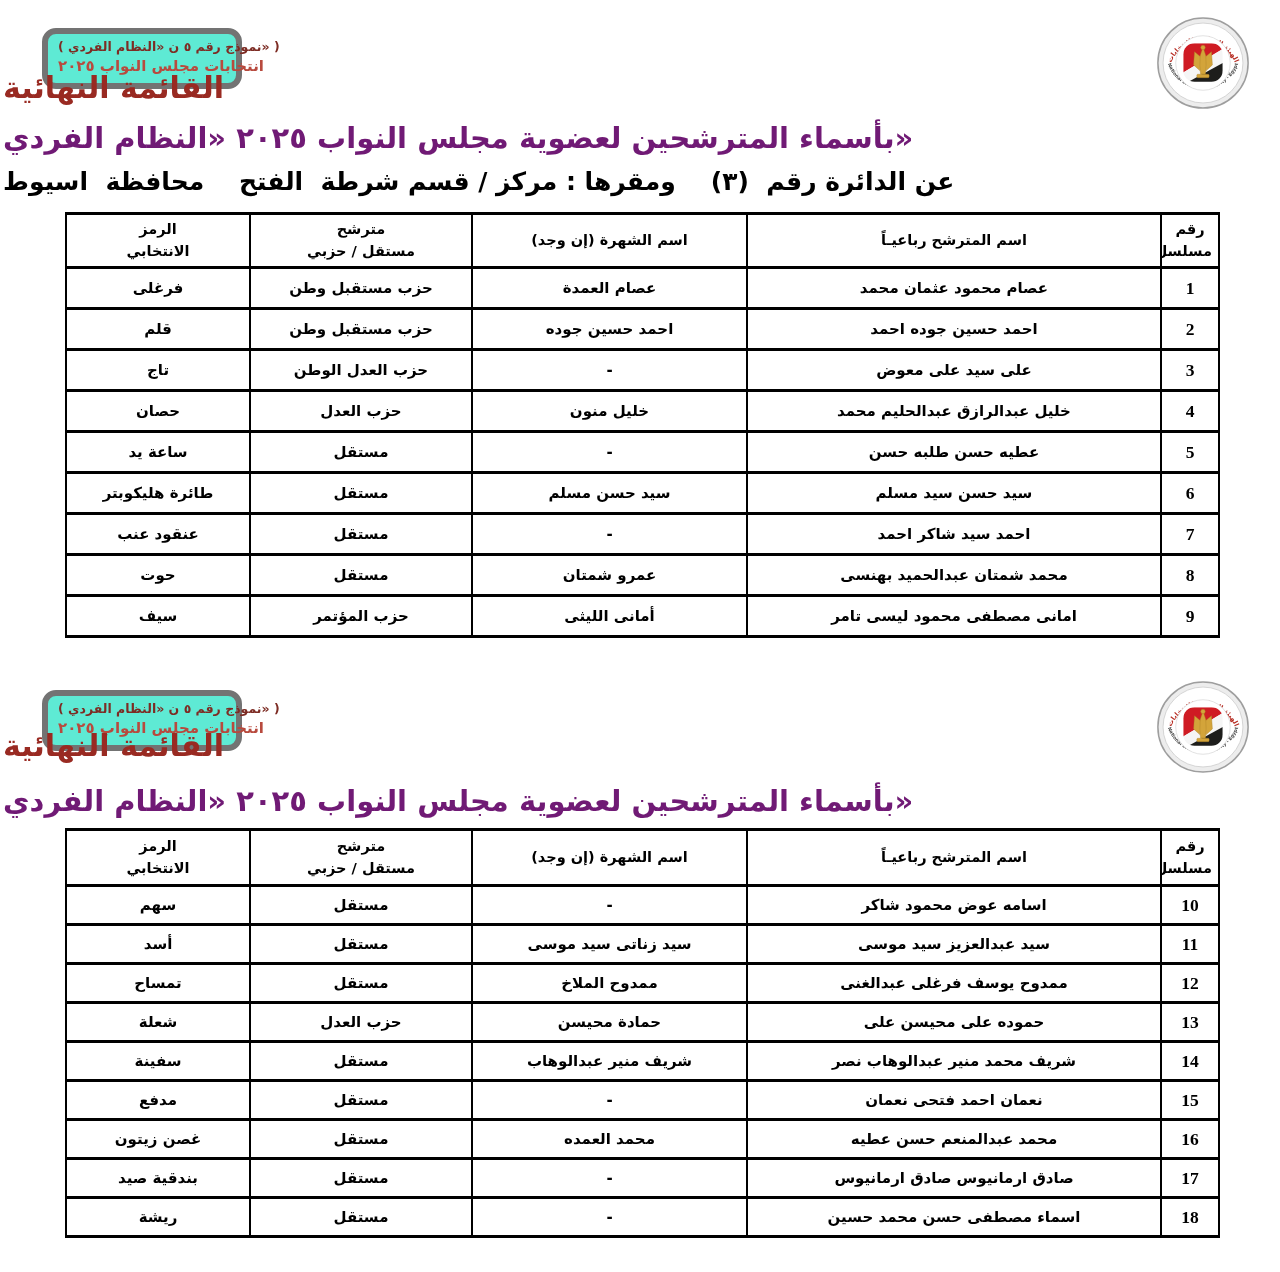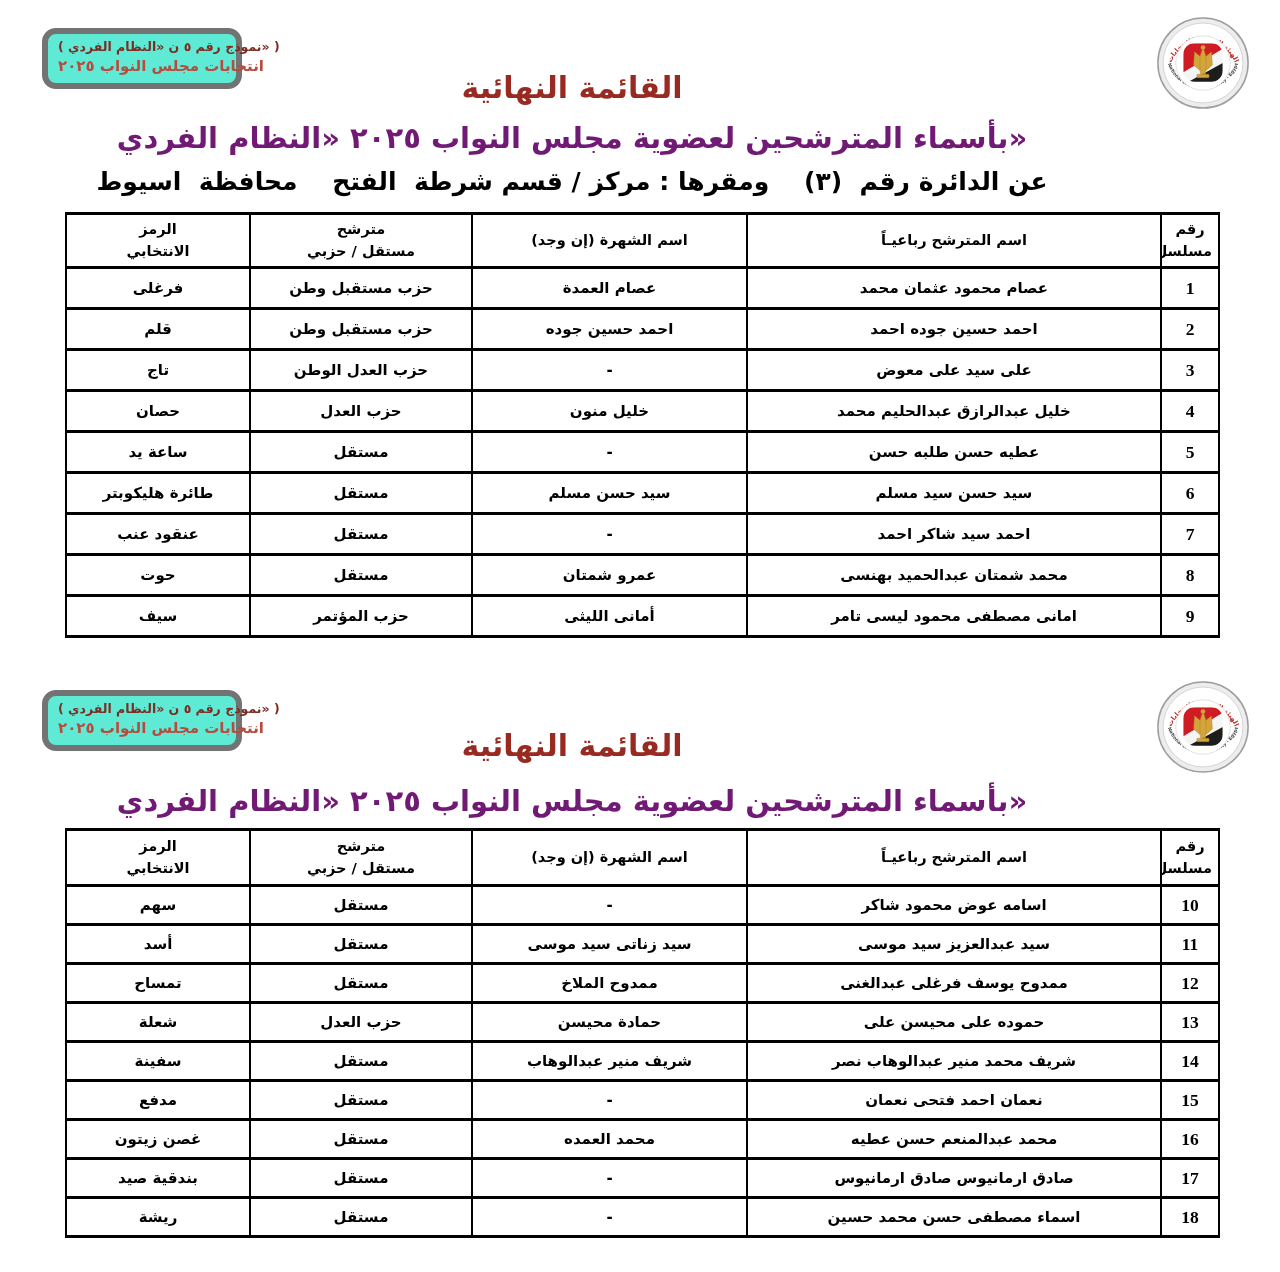--- a/index.html
+++ b/index.html
@@ -1,21 +1,21 @@
 <!DOCTYPE html>
 <html lang="ar"><head>
 <meta charset="utf-8">
 <style>
   html,body{margin:0;padding:0;}
   body{
     width:1280px;height:1272px;background:#ffffff;position:relative;
     font-family:"DejaVu Sans",sans-serif;overflow:hidden;
   }
   .abs{position:absolute;}
-  .centered{left:16px;width:1112px;text-align:center;}
+  .centered{left:3px;width:1112px;}
 
   
   .stamp{
     border:6px solid #737373;border-radius:14px;
     padding:4px 10px 5px 10px;text-align:center;background:#5eead4;
     width:168px;
   }
   .stamp .l1{color:#7d2c24;font-size:12.5px;font-weight:bold;line-height:1.45;white-space:nowrap;}
   .stamp .l2{color:#b84a3e;font-size:15px;font-weight:bold;line-height:1.45;white-space:nowrap;}
 

